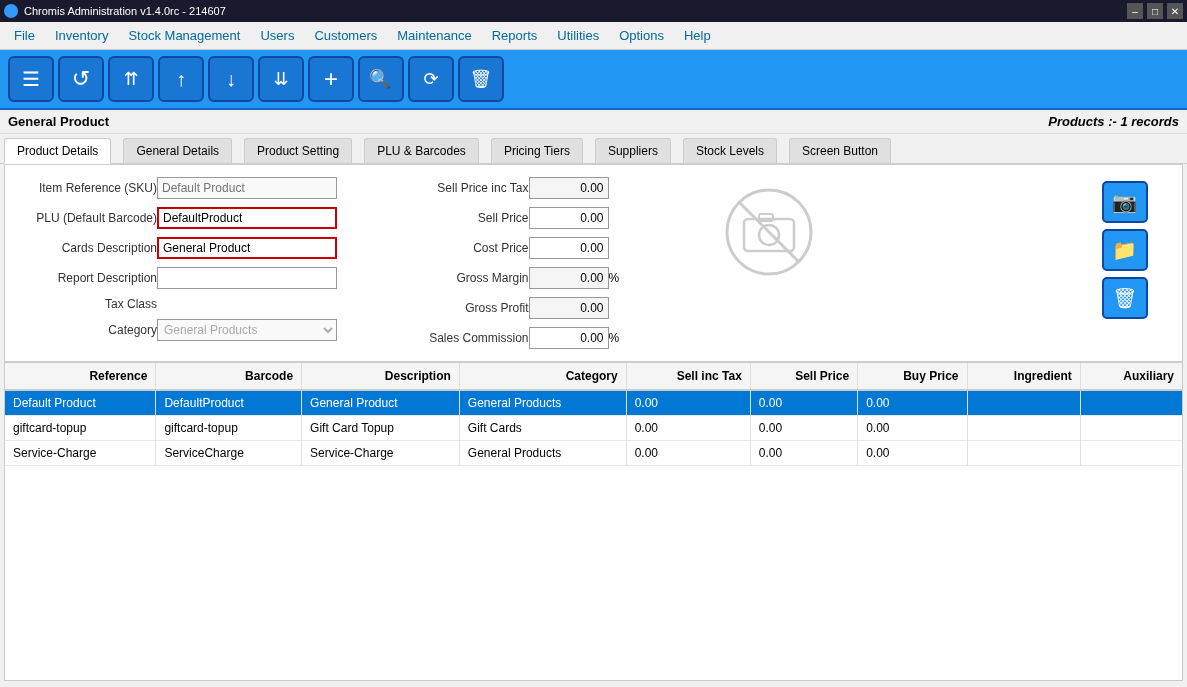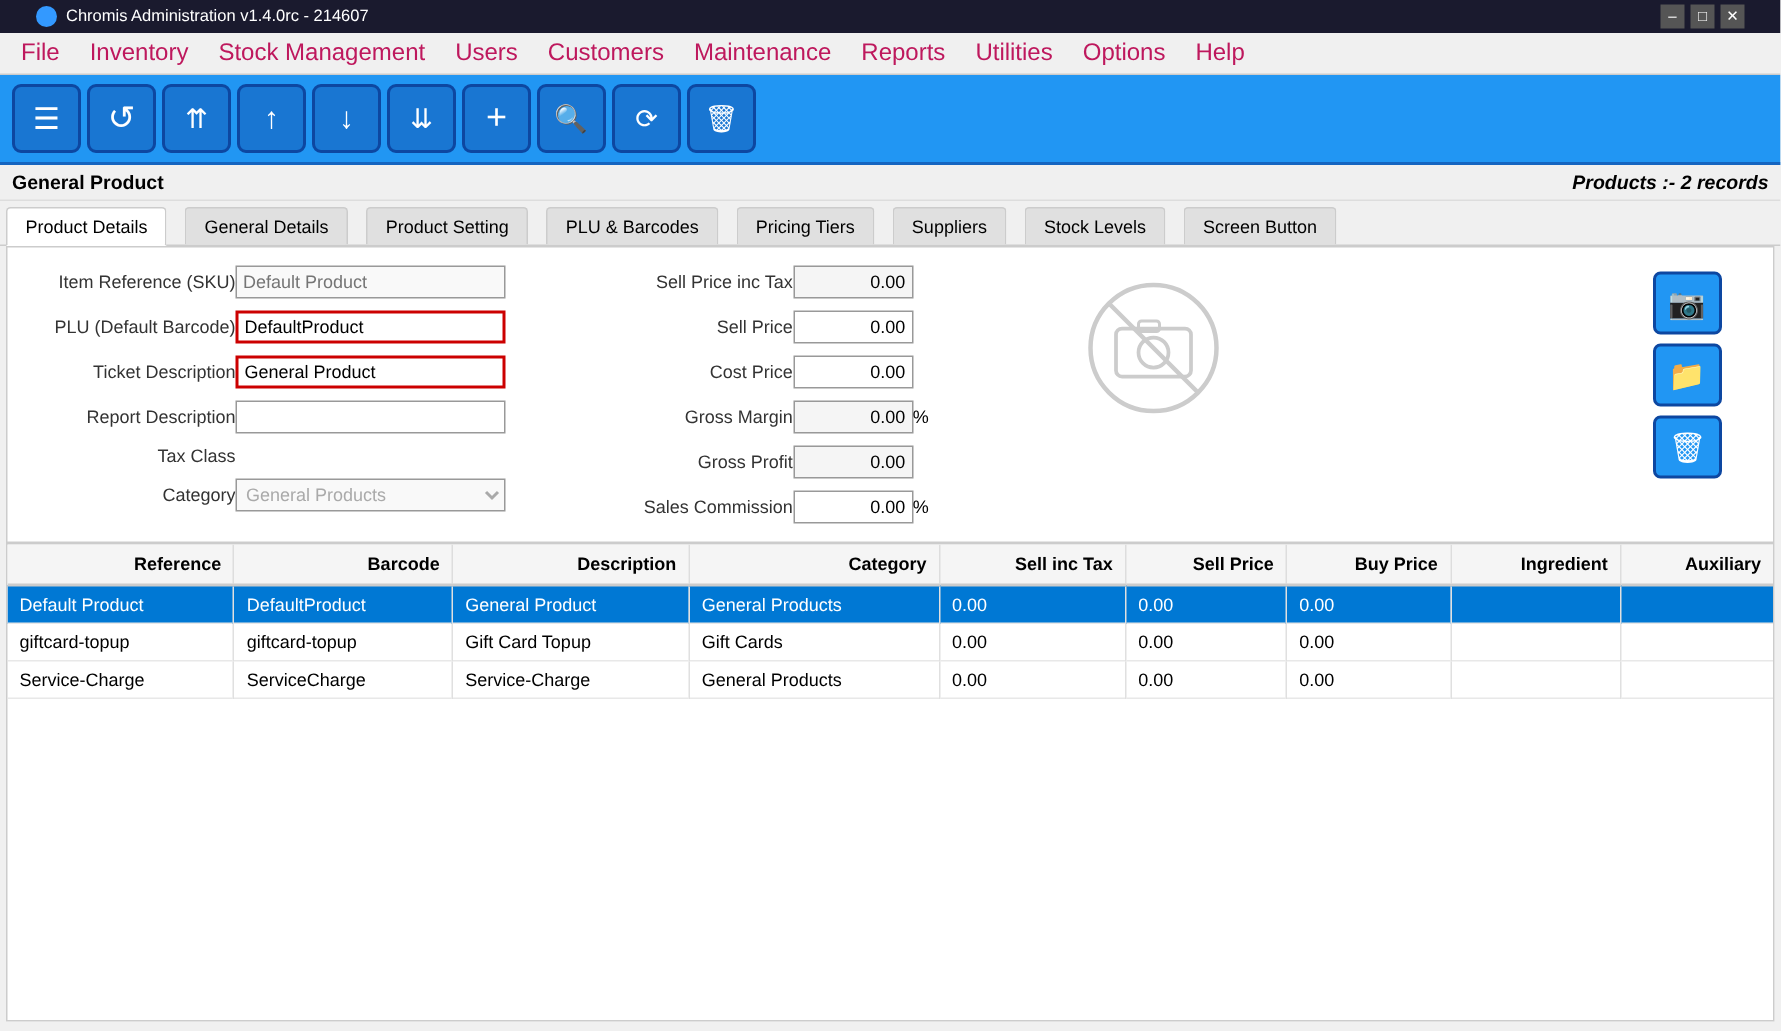--- a/index.html
+++ b/index.html
@@ -1,26 +1,26 @@
 <!DOCTYPE html>
 <html><head>
   <meta charset="utf-8">
   <style>
     * { margin: 0; padding: 0; box-sizing: border-box; }
     body { font-family: 'Segoe UI', Tahoma, Geneva, Verdana, sans-serif; font-size: 12px; background: #f0f0f0; width: 1187px; height: 687px; overflow: hidden; }
     
     
-    #titlebar { background: #1a1a2e; color: white; height: 22px; display: flex; align-items: center; justify-content: space-between; padding: 0 24px; font-size: 11px; }
+    #titlebar { background: #1a1a2e; color: white; height: 22px; display: flex; align-items: center; justify-content: space-between; padding: 0 4px; font-size: 11px; }
     #titlebar .title { display: flex; align-items: center; gap: 6px; }
     #titlebar .controls { display: flex; gap: 4px; }
     #titlebar .ctrl-btn { width: 16px; height: 16px; background: #555; border: none; color: white; font-size: 10px; cursor: pointer; display: flex; align-items: center; justify-content: center; }
     
     
     #menubar { background: #f0f0f0; border-bottom: 1px solid #ccc; height: 28px; display: flex; align-items: center; padding: 0 4px; }
-    .menu-item { padding: 4px 10px; cursor: pointer; font-size: 16px; color: #be185d; }
+    .menu-item { padding: 4px 10px; cursor: pointer; font-size: 13px; color: #0369a1; }
     
     
     #toolbar { background: #2196F3; padding: 6px 8px; display: flex; gap: 4px; align-items: center; border-bottom: 2px solid #1565C0; }
     .tool-btn { width: 46px; height: 46px; background: #1976D2; border: 2px solid #0D47A1; border-radius: 6px; cursor: pointer; display: flex; align-items: center; justify-content: center; color: white; font-size: 20px; transition: background 0.1s; }
     
     
     #page-header { display: flex; justify-content: space-between; align-items: center; padding: 4px 8px; background: #f0f0f0; border-bottom: 1px solid #ddd; }
     #page-header .page-title { font-weight: bold; font-size: 13px; }
     #page-header .record-count { font-weight: bold; font-style: italic; font-size: 13px; }
     
@@ -106,21 +106,21 @@
   <button class="tool-btn" title="Next" style="font-size:20px;">↓</button>
   <button class="tool-btn" title="Last" style="font-size:18px;">⇊</button>
   <button class="tool-btn" title="New" style="font-size:24px;">+</button>
   <button class="tool-btn" title="Search" style="font-size:18px;">🔍</button>
   <button class="tool-btn" title="Save" style="font-size:18px;">⟳</button>
   <button class="tool-btn" title="Delete" style="font-size:18px;">🗑</button>
 </div>
 
 <div id="page-header">
   <span class="page-title">General Product</span>
-  <span class="record-count">Products :- 2 records</span>
+  <span class="record-count">Products :- 1 records</span>
 </div>
 
 <div id="main">
 
   <div class="tab-bar">
     <div class="tab active">Product Details</div>
     <div class="tab">General Details</div>
     <div class="tab">Product Setting</div>
     <div class="tab">PLU &amp; Barcodes</div>
     <div class="tab">Pricing Tiers</div>
@@ -134,21 +134,21 @@
     <div class="form-left">
       <div class="form-row">
         <span class="form-label">Item Reference (SKU)</span>
         <input class="form-input placeholder-style" type="text" placeholder="Default Product" style="">
       </div>
       <div class="form-row">
         <span class="form-label">PLU (Default Barcode)</span>
         <input class="form-input highlighted" type="text" value="DefaultProduct" style="">
       </div>
       <div class="form-row">
-        <span class="form-label">Ticket Description</span>
+        <span class="form-label">Cards Description</span>
         <input class="form-input highlighted" type="text" value="General Product" style="">
       </div>
       <div class="form-row">
         <span class="form-label">Report Description</span>
         <input class="form-input" type="text" value="" style="">
       </div>
       <div class="form-row">
         <span class="form-label">Tax Class</span>
       </div>
       <div class="form-row">

